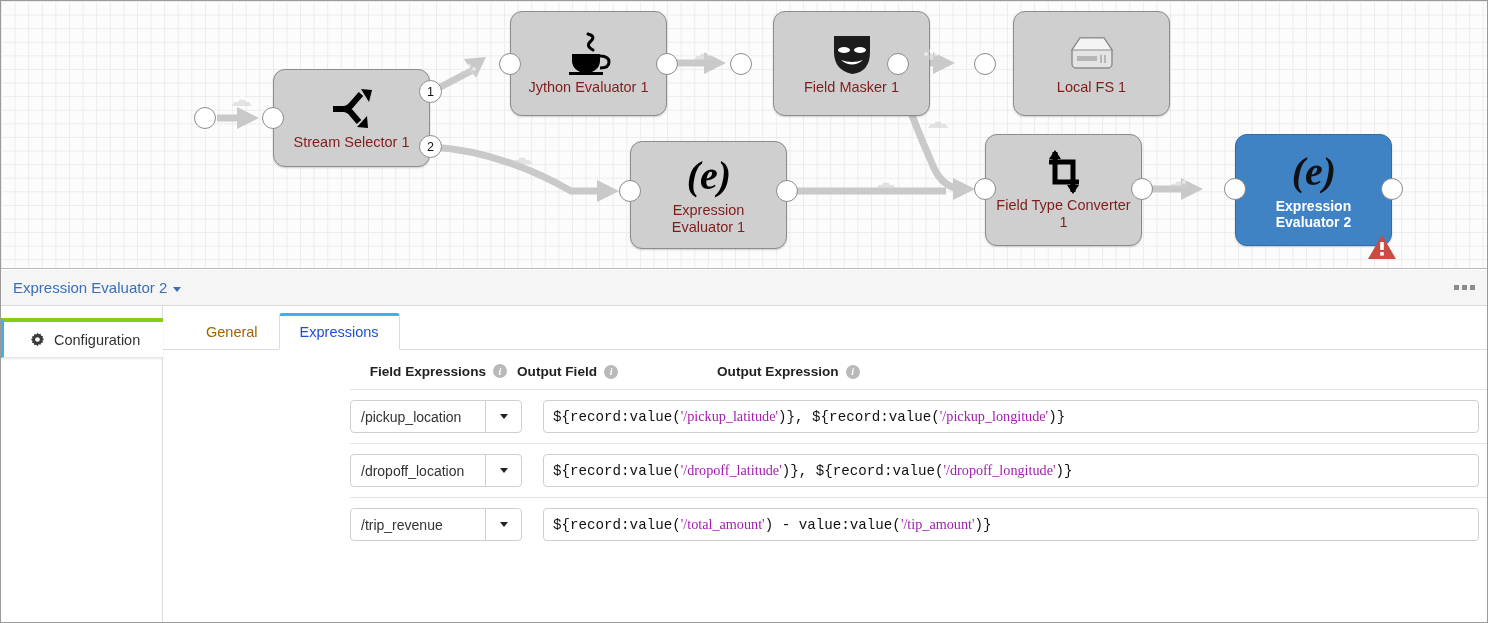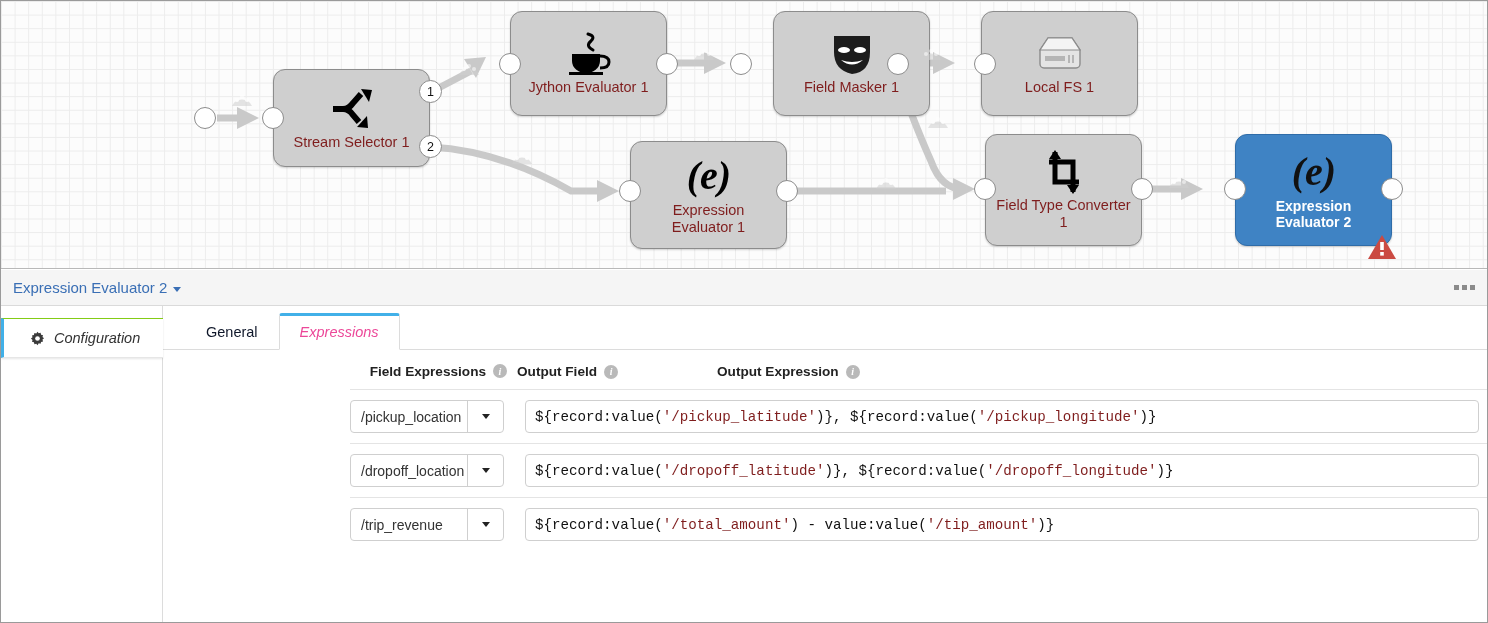--- a/index.html
+++ b/index.html
@@ -148,59 +148,57 @@
     font-size: 14.5px;
     color: #333;
     border-left: 3px solid transparent;
     cursor: pointer;
   }
   .side-item.active {
     border-left: 3px solid #41b0e8;
     background: #fff;
     box-shadow: 0 1px 2px rgba(0,0,0,.10);
     position: relative; z-index: 2;
-    border-top: 1px solid #84cc16;
+    border-top: 4px solid #84cc16;
     border-bottom: 1px solid #e6e6e6;
     margin-right: -1px;
-    font-style: italic;
   }
   .side-icon { width: 15px; height: 15px; display:flex; align-items:center; justify-content:center;}
 
   .content {
     flex: 1;
     position: relative;
     overflow: hidden;
   }
   .tabs {
     display: flex;
     align-items: flex-end;
     height: 44px;
     padding-left: 22px;
     border-bottom: 1px solid #dcdcdc;
     background: #fff;
   }
   .tab {
     padding: 10px 20px 9px 20px;
     font-size: 14.5px;
-    color: #0f172a;
+    color: #a16207;
     cursor: pointer;
     background: transparent;
     border: 1px solid transparent;
     position: relative;
     top: 1px;
   }
   .tab.active {
-    color: #ec4899;
+    color: #1d4ed8;
     background: #fff;
     border: 1px solid #dcdcdc;
     border-bottom-color: #fff;
     border-top: 3px solid #41b0e8;
     border-radius: 3px 3px 0 0;
     padding-top: 8px;
-    font-style: italic;
   }
 
   .form {
     padding-top: 14px;
   }
   .form-row-head {
     display: flex;
     align-items: center;
     font-size: 13.6px;
     font-weight: bold;
@@ -228,21 +226,21 @@
   .rows { margin-top: 10px; }
   .expr-row {
     display: flex;
     align-items: center;
     border-top: 1px solid #e4e4e4;
     padding: 10px 0 10px 0;
     margin-left: 187px;
   }
   .select-wrap {
     display: flex;
-    width: 154px;
+    width: 172px;
     height: 33px;
     border: 1px solid #cfcfcf;
     border-radius: 4px;
     background: #fff;
     overflow: hidden;
   }
   .select-val {
     flex: 1;
     display: flex; align-items: center;
     padding: 0 8px 0 10px;
@@ -272,21 +270,21 @@
     border-radius: 4px;
     background: #fff;
     display: flex; align-items: center;
     padding: 0 9px;
     font-family: "Liberation Mono", monospace;
     font-size: 14.2px;
     color: #111;
     white-space: nowrap;
     overflow: hidden;
   }
-  .expr-input .str { color: #7f1d1d; }
+  .expr-input .str { color: #a21caf; font-family: Liberation Serif, serif; }
 </style>
 </head>
 <body>
 
 <div class="app">
 
   <div class="canvas">
     <div class="canvas-inner">
 
       <svg class="pipe-svg" viewBox="0 0 1488 268">
@@ -418,21 +416,21 @@
             <ellipse cx="16" cy="18" rx="6" ry="3" fill="#fff"></ellipse>
             <ellipse cx="32" cy="18" rx="6" ry="3" fill="#fff"></ellipse>
             <path d="M13 28 q11 9 22 0 q-11 4 -22 0" fill="#fff"></path>
           </svg>
         </span>
         <span class="node-label">Field Masker 1</span>
       </div>
       <div class="port" style="left:729px; top:52px;"></div>
       <div class="port" style="left:886px; top:52px;"></div>
 
-      <div class="node" style="left:980px; top:10px; width:157px; height:105px;">
+      <div class="node" style="left:1012px; top:10px; width:157px; height:105px;">
         <span class="node-icon">
           <svg width="52" height="40" viewBox="0 0 52 40">
             <path d="M6 16 L14 4 h24 l8 12 v14 a4 4 0 0 1 -4 4 H10 a4 4 0 0 1 -4 -4 Z" fill="#e4e4e4" stroke="#8c8c8c" stroke-width="1.4"></path>
             <path d="M6 16 L14 4 h24 l8 12 Z" fill="#f4f4f4" stroke="#8c8c8c" stroke-width="1.2"></path>
             <rect x="11" y="22" width="20" height="5" fill="#b5b5b5"></rect>
             <rect x="34" y="21" width="2" height="8" fill="#b5b5b5"></rect>
             <rect x="38" y="21" width="2" height="8" fill="#b5b5b5"></rect>
           </svg>
         </span>
         <span class="node-label">Local FS 1</span>

